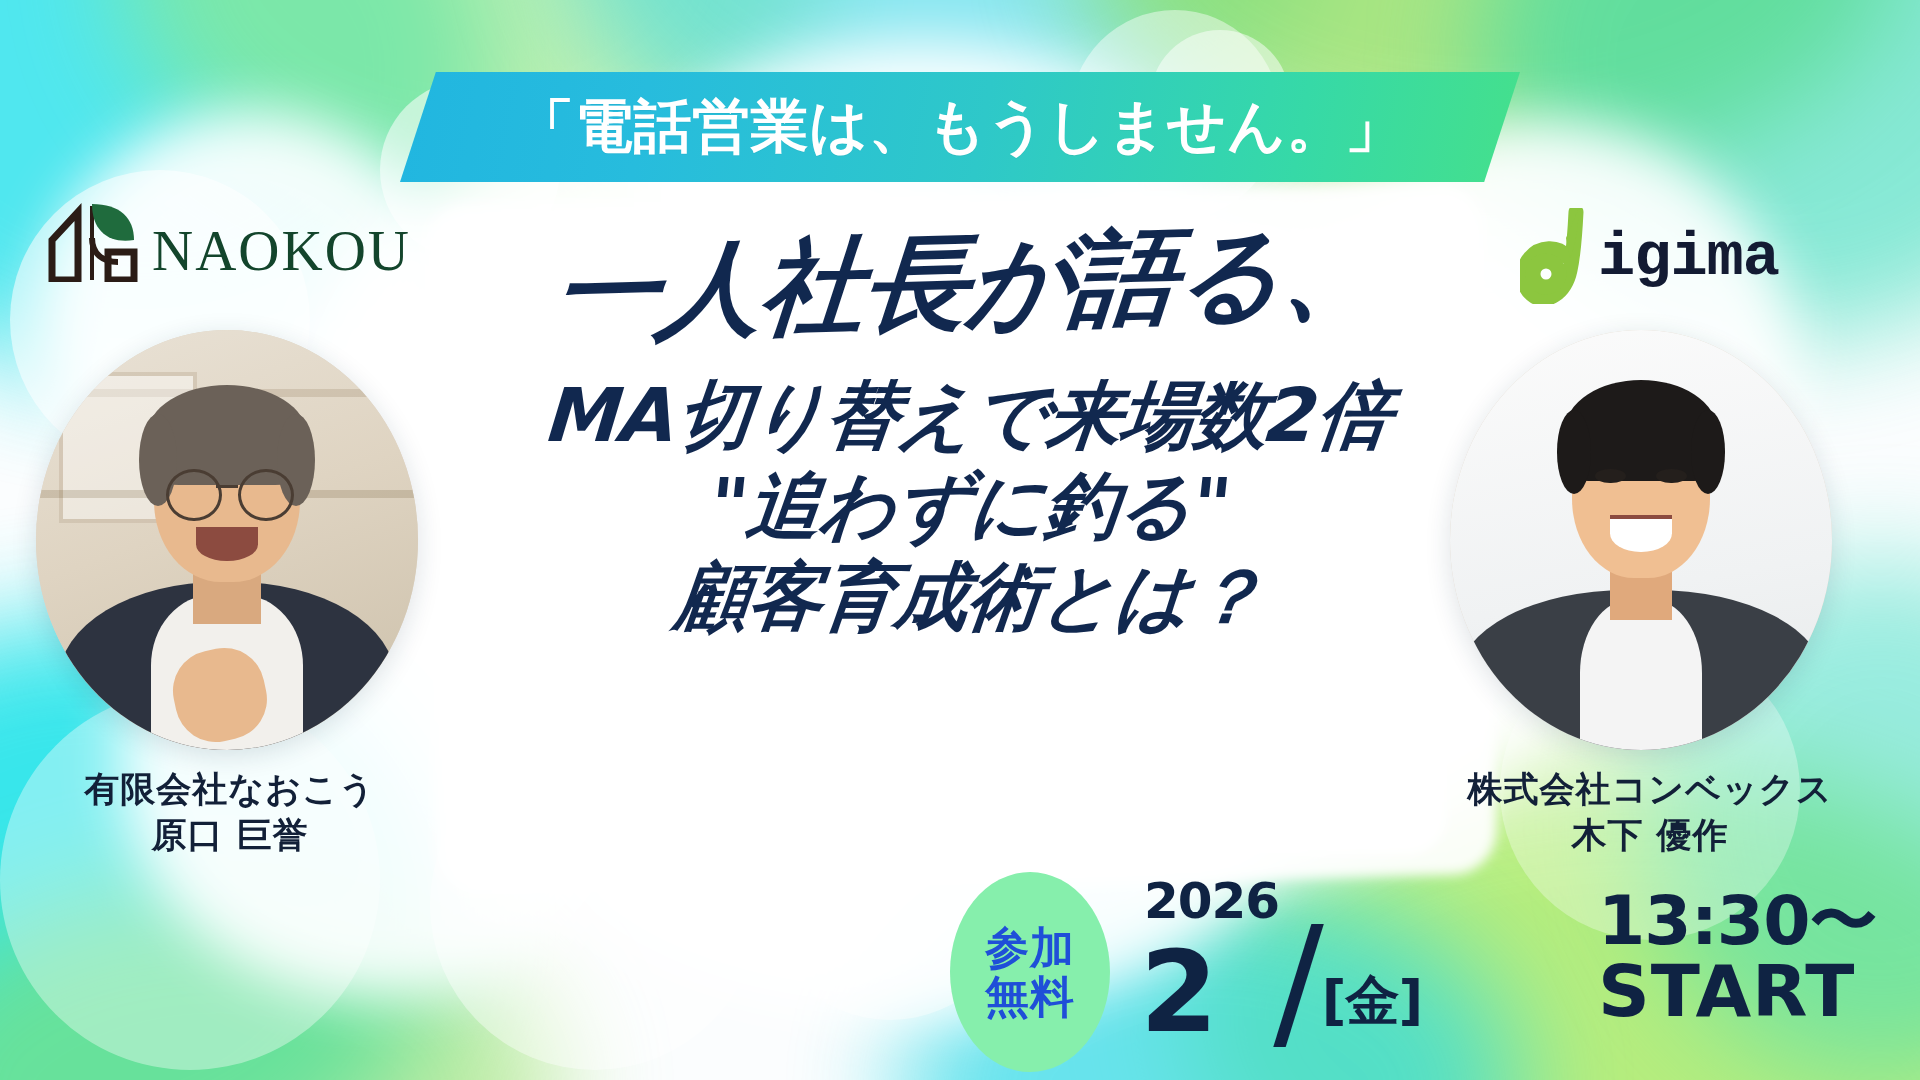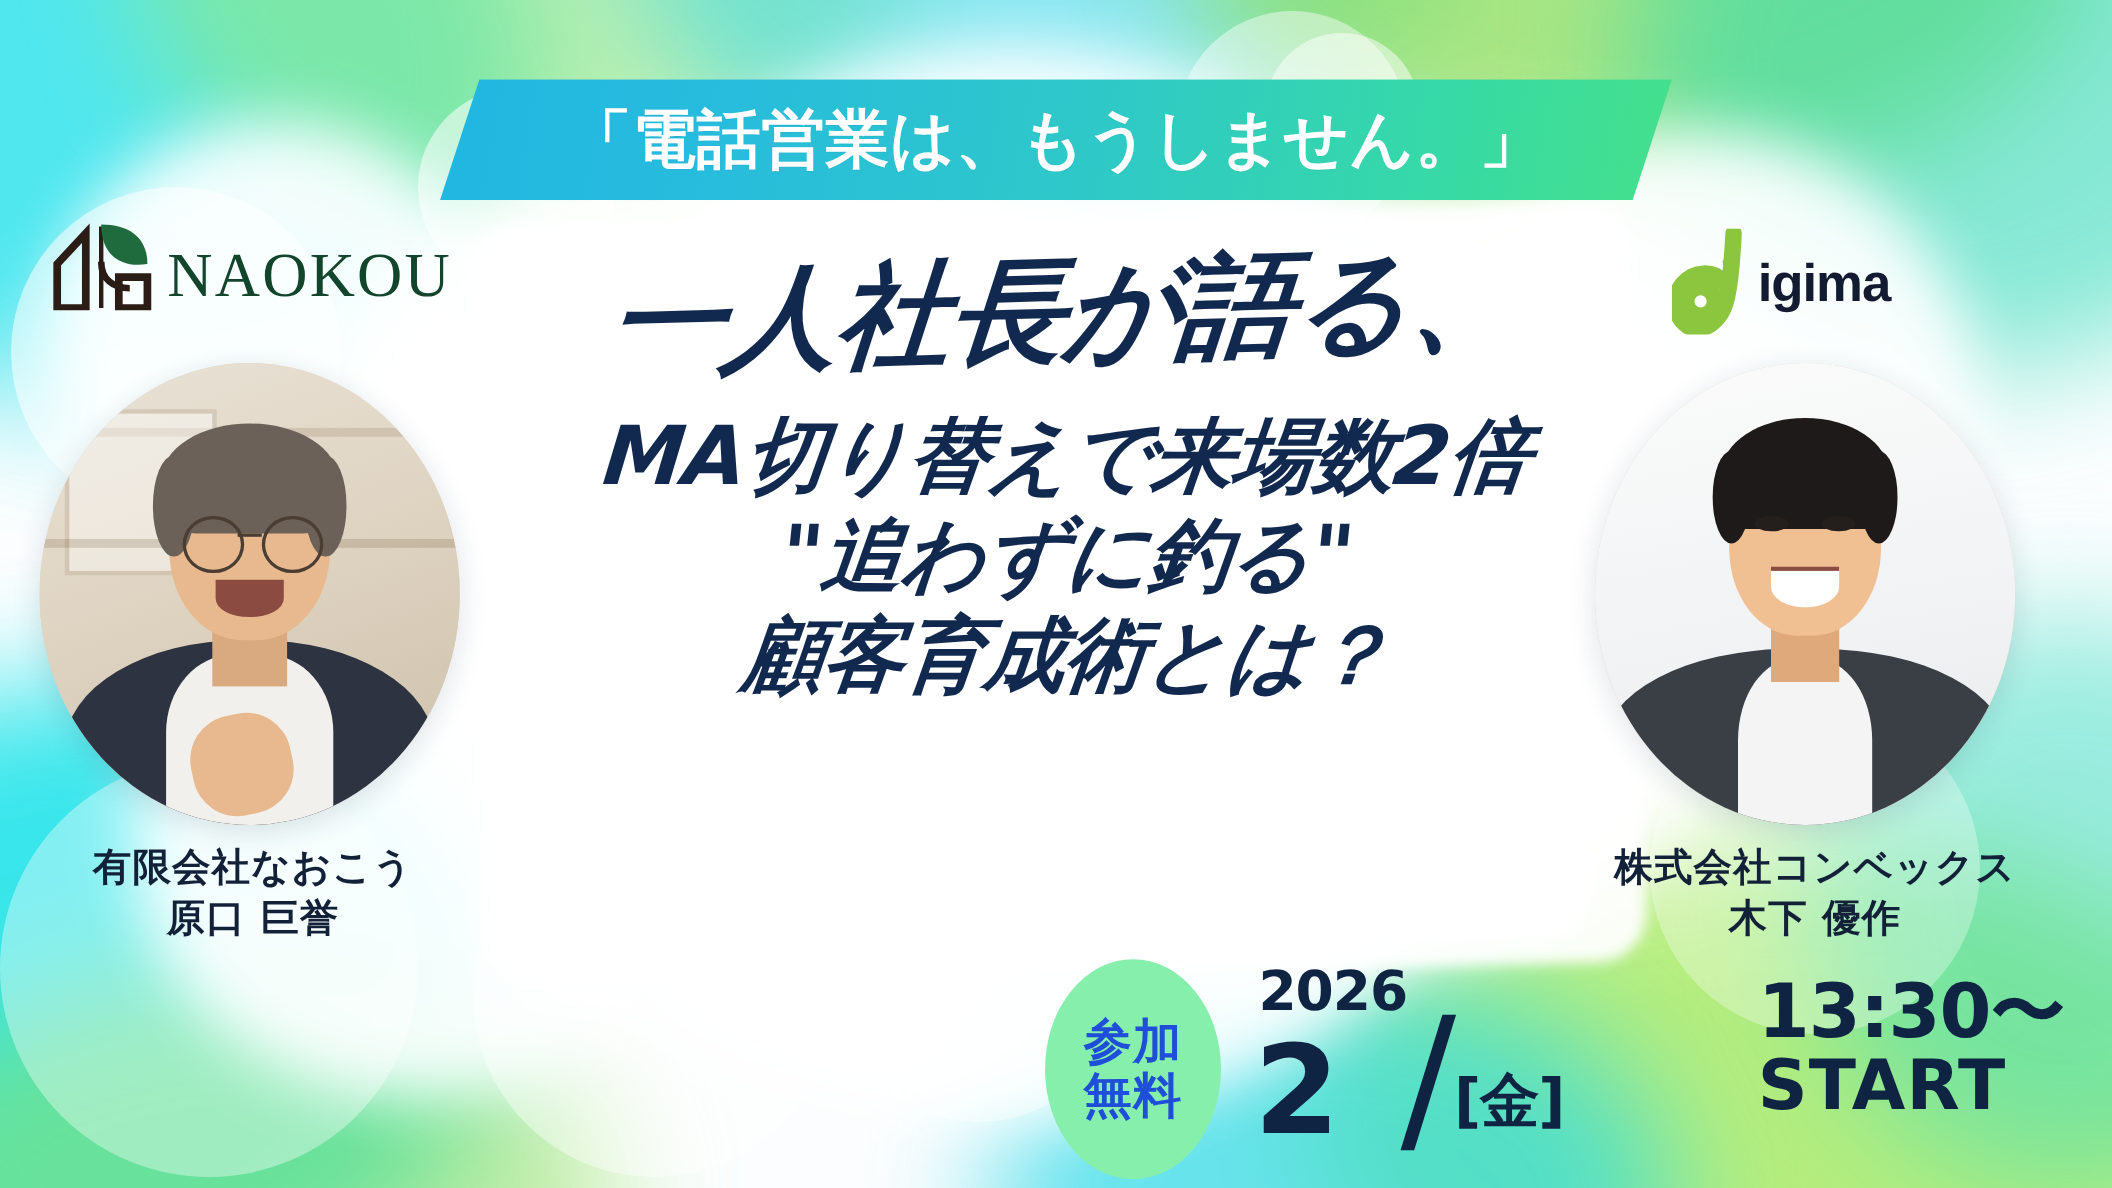--- a/index.html
+++ b/index.html
@@ -80,22 +80,22 @@
   .naokou svg{display:block;}
   .naokou-word{
     font-family:"Liberation Serif","DejaVu Serif",serif;
     font-size:57px;color:#13452c;letter-spacing:2px;line-height:1;
     transform:translateY(-3px);
   }
 
   
   .digima{position:absolute;left:1520px;top:208px;display:flex;align-items:center;}
   .digima-word{
-    font-family:Liberation Sans, sans-serif;
-    font-weight:700;font-size:48px;color:#131b33;letter-spacing:-1px;line-height:1;
+    font-family:Liberation Mono, monospace;
+    font-weight:700;font-size:62px;color:#131b33;letter-spacing:-1px;line-height:1;
   }
 
   
   .photo{
     position:absolute;border-radius:50%;overflow:hidden;
     box-shadow:0 6px 26px rgba(20,50,70,.14);
     background:#ded3c4;
   }
   .photo-l{left:36px;top:330px;width:382px;height:420px;}
   .photo-r{left:1450px;top:330px;width:382px;height:420px;}
@@ -182,21 +182,21 @@
   .d-day{font-size:172px;line-height:.80;letter-spacing:-6px;transform:translateY(6px);}
   .d-dow{font-size:54px;line-height:1;padding-bottom:12px;margin-left:2px;letter-spacing:-1px;}
 
   
   .time{
     position:absolute;left:1598px;top:886px;color:#0f2343;
     font-family:"DejaVu Sans","Liberation Sans",sans-serif;font-weight:700;
     text-align:left;line-height:1.02;
   }
   .tm-1{font-size:68px;letter-spacing:-1px;}
-  .tm-2{font-size:63px;letter-spacing:1px;}
+  .tm-2{font-size:72px;letter-spacing:1px;}
 </style>
 </head>
 <body>
 
 <div id="stage">
 
   <div class="bg">
     <div class="blob b1"></div>
     <div class="blob b2"></div>
     <div class="blob b3"></div>

